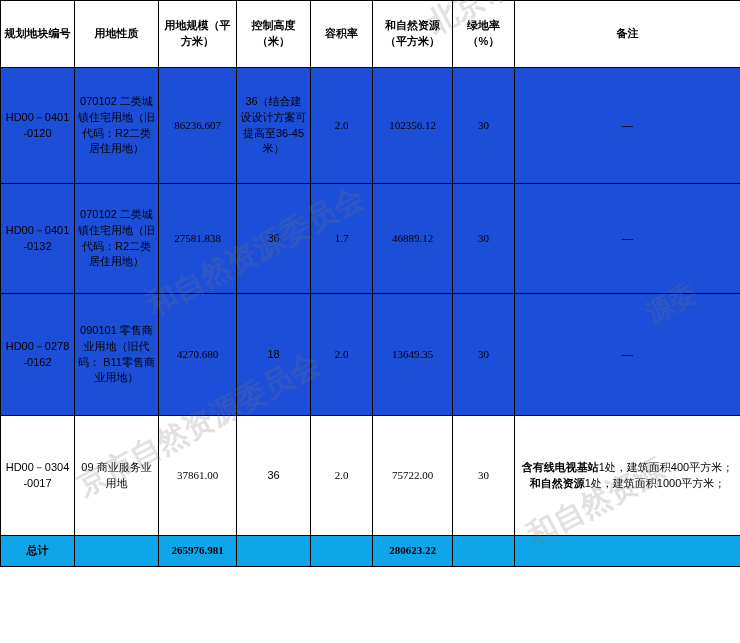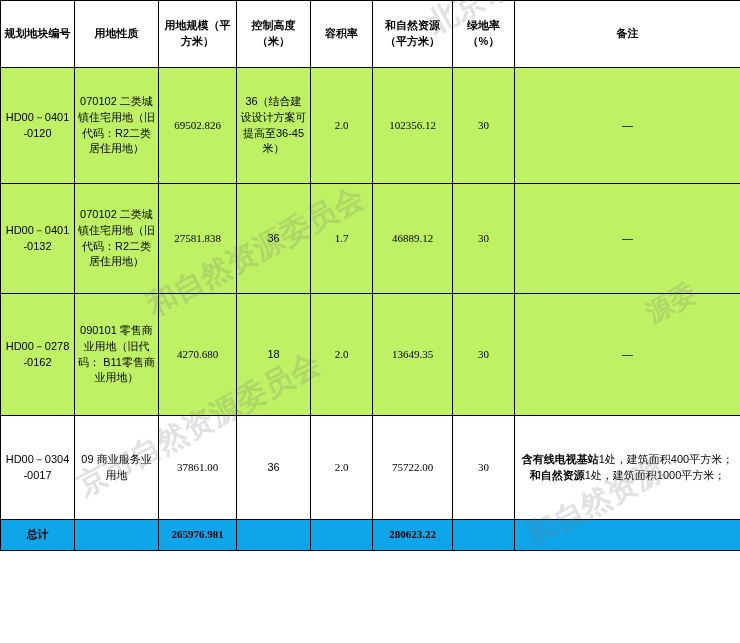--- a/index.html
+++ b/index.html
@@ -66,21 +66,21 @@
   
   col.c0 { width: 74px; }
   col.c1 { width: 84px; }
   col.c2 { width: 78px; }
   col.c3 { width: 74px; }
   col.c4 { width: 62px; }
   col.c5 { width: 80px; }
   col.c6 { width: 62px; }
   col.c7 { width: 226px; }
 
-  tr.shaded td { background: #bef264; }
+  tr.shaded td { background: #1d4ed8; }
   tr.plain td { background: #ffffff; }
 
   .cell-left {
     text-align: left;
     font-size: 11px;
     line-height: 1.5;
     padding-left: 4px;
     padding-right: 4px;
   }
   .landuse-cell {
@@ -95,21 +95,21 @@
   .note-strong { font-weight: bold; }
   .total-row td {
     font-weight: bold;
     background: #0ea5e9;
     height: 26px;
   }
   .total-label { font-size: 12px; font-weight: bold; }
   .r1 { height: 116px; }
   .r2 { height: 110px; }
   .r3 { height: 122px; }
-  .r4 { height: 104px; }
+  .r4 { height: 120px; }
   .r5 { height: 62px; }
 </style>
 </head>
 <body>
 
 <div class="watermark-layer">
   <div class="wm wm1">北京市规划和</div>
   <div class="wm wm2">和自然资源委员会</div>
   <div class="wm wm3">京市自然资源委员会</div>
   <div class="wm wm4">和自然资源</div>
@@ -136,21 +136,21 @@
       <th>容积率</th>
       <th>和自然资源（平方米）</th>
       <th>绿地率（%）</th>
       <th>备注</th>
     </tr>
   </thead>
   <tbody>
     <tr class="shaded r1">
       <td>HD00－0401-0120</td>
       <td class="landuse-cell">070102 二类城镇住宅用地（旧代码：R2二类居住用地）</td>
-      <td class="num">69502.826</td>
+      <td class="num">86236.607</td>
       <td>36（结合建设设计方案可提高至36-45米）</td>
       <td class="num">2.0</td>
       <td class="num">102356.12</td>
       <td class="num">30</td>
       <td class="dash">—</td>
     </tr>
     <tr class="shaded r2">
       <td>HD00－0401-0132</td>
       <td class="landuse-cell">070102 二类城镇住宅用地（旧代码：R2二类居住用地）</td>
       <td class="num">27581.838</td>

